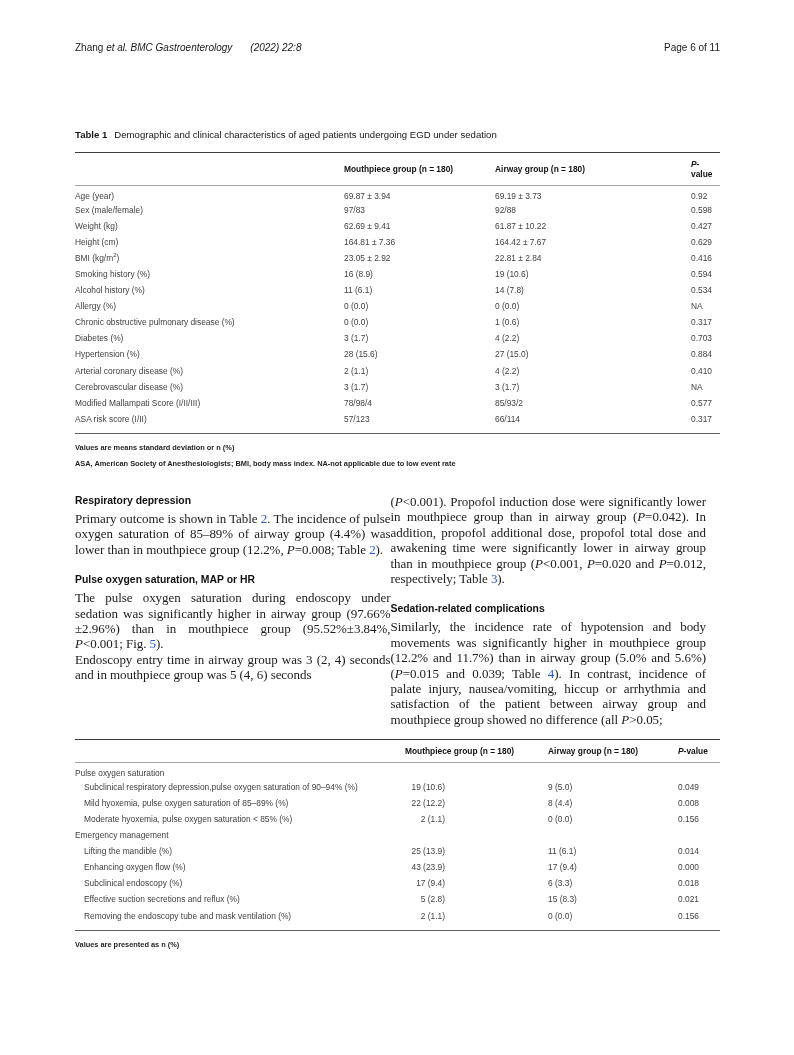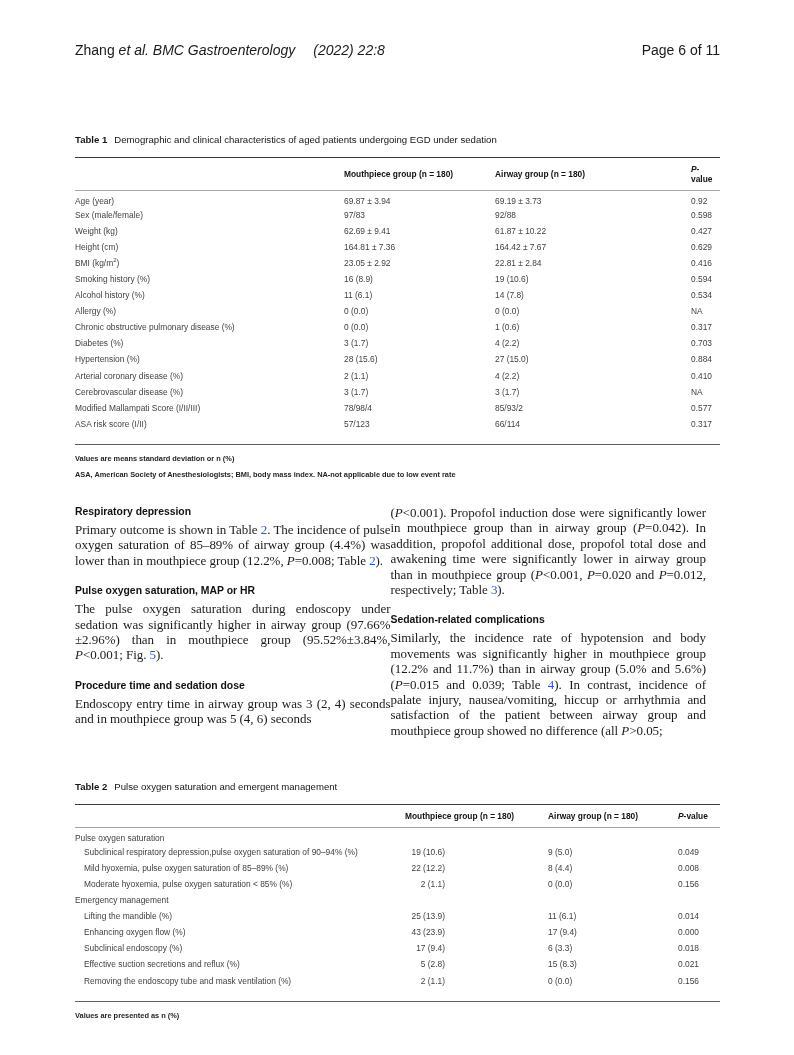--- a/index.html
+++ b/index.html
@@ -5,32 +5,32 @@
   * { margin:0; padding:0; box-sizing:border-box; }
   html,body { background:#ffffff; }
   .page {
     position:relative; width:794px; height:1055px; background:#fff;
     font-family:"Liberation Sans", sans-serif; color:#1c1c1c; overflow:hidden;
   }
   .content { position:absolute; left:75px; top:0; width:645px; }
 
   
   .running-head { margin-top:42px; display:flex; justify-content:space-between;
-    font-size:14px; color:#1a1a1a; }
+    font-size:10px; color:#1a1a1a; }
   .rh-left .it { font-style:italic; }
   .rh-ref { font-style:italic; margin-left:18px; }
 
   
   .tbl-caption { font-size:9.6px; color:#161616; }
   .tbl-caption .cap-label { font-weight:bold; margin-right:7px; }
   .cap1 { margin-top:76px; }
   .cap2 { margin-top:43px; }
 
   
-  .tbl-wrap { margin-top:12px; border-bottom:1px solid #5f5f5f; padding-bottom:12px; }
+  .tbl-wrap { margin-top:12px; border-bottom:1px solid #5f5f5f; padding-bottom:6px; }
   table { width:100%; border-collapse:collapse; table-layout:fixed;
     font-size:8.4px; color:#3f3f3f; }
   thead th { text-align:left; font-weight:bold; color:#121212; font-size:8.4px;
     border-top:1.8px solid #3c3c3c; border-bottom:1px solid #a5a5a5;
     padding:6px 0 6px 0; }
   thead th.pcol::first-letter { font-style:italic; }
   tbody td { height:16.1px; vertical-align:middle; padding:0; overflow:hidden;
     white-space:nowrap; }
   tbody tr:first-child td { padding-top:4px; }
   td.indent { padding-left:9px; }
@@ -186,33 +186,29 @@
       <div class="footnote">Values are means standard deviation or n (%)</div>
       <div class="footnote">ASA, American Society of Anesthesiologists; BMI, body mass index. NA-not applicable due to low event rate</div>
     </div>
 
     <div class="columns">
       <div class="col">
           <h3>Respiratory depression</h3>
           <p><span>Primary outcome is shown in Table </span><span class="ref">2</span><span>. The incidence of pulse oxygen saturation of 85–89% of airway group (4.4%) was lower than in mouthpiece group (12.2%, </span><span class="pit">P</span><span>=0.008; Table </span><span class="ref">2</span><span>).</span></p>
           <h3>Pulse oxygen saturation, MAP or HR</h3>
           <p><span>The pulse oxygen saturation during endoscopy under sedation was significantly higher in airway group (97.66%±2.96%) than in mouthpiece group (95.52%±3.84%, </span><span class="pit">P</span><span>&lt;0.001; Fig. </span><span class="ref">5</span><span>).</span></p>
-          <h3>Procedure time and sedation dose</h3>
           <p><span>Endoscopy entry time in airway group was 3 (2, 4) seconds and in mouthpiece group was 5 (4, 6) seconds</span></p>
         </div>
       <div class="col">
           <p><span>(</span><span class="pit">P</span><span>&lt;0.001). Propofol induction dose were significantly lower in mouthpiece group than in airway group (</span><span class="pit">P</span><span>=0.042). In addition, propofol additional dose, propofol total dose and awakening time were significantly lower in airway group than in mouthpiece group (</span><span class="pit">P</span><span>&lt;0.001, </span><span class="pit">P</span><span>=0.020 and </span><span class="pit">P</span><span>=0.012, respectively; Table </span><span class="ref">3</span><span>).</span></p>
           <h3>Sedation-related complications</h3>
           <p><span>Similarly, the incidence rate of hypotension and body movements was significantly higher in mouthpiece group (12.2% and 11.7%) than in airway group (5.0% and 5.6%) (</span><span class="pit">P</span><span>=0.015 and 0.039; Table </span><span class="ref">4</span><span>). In contrast, incidence of palate injury, nausea/vomiting, hiccup or arrhythmia and satisfaction of the patient between airway group and mouthpiece group showed no difference (all </span><span class="pit">P</span><span>&gt;0.05;</span></p>
         </div>
     </div>
 
-    <div class="tbl-caption cap2">
-      <span class="cap-label">Table 2</span><span>Pulse oxygen saturation and emergent management</span>
-    </div>
     <div class="tbl-wrap">
       <table class="t2">
         <colgroup>
             <col style="width:330px">
             <col style="width:143px">
             <col style="width:130px">
             <col style="width:42px">
           </colgroup>
         <thead>
           <tr>

